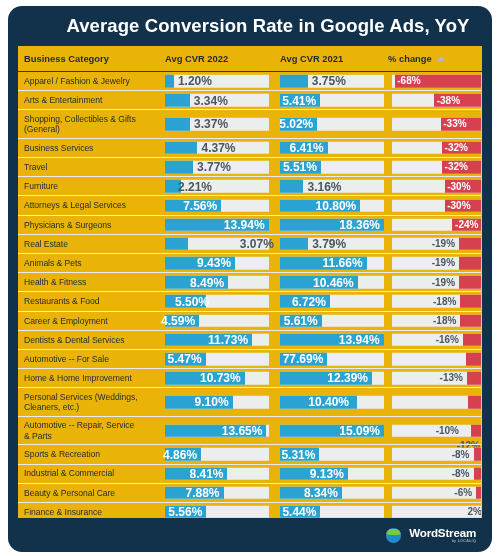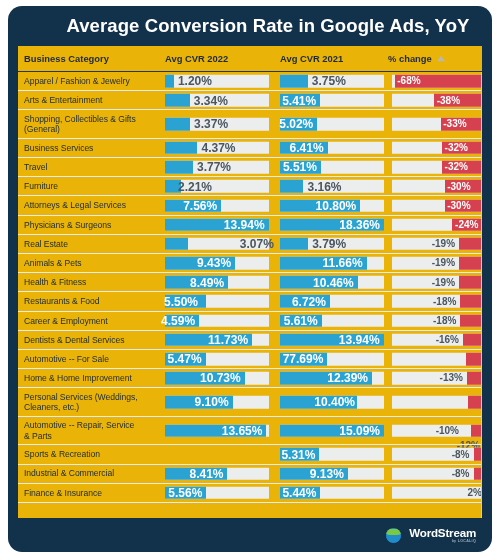--- a/index.html
+++ b/index.html
@@ -384,21 +384,21 @@
               </div>
               <div class="pct-track">
                 <div class="pct-bar neg" style="right:0; width:24.971428571428568px;"></div>
                 <span class="pct-label outside" style="right:28.971428571428568px;">-19%</span>
               </div>
             </div>
             <div class="row h1r">
               <div class="cat">Restaurants &amp; Food</div>
               <div class="track t22">
                 <div class="bar" style="width:40.857142857142854px"></div>
-                <span class="bval inside" style="right:71px;">5.50%</span>
+                <span class="bval inside" style="right:60px;">5.50%</span>
               </div>
               <div class="track t21">
                 <div class="bar" style="width:49.92px"></div>
                 <span class="bval inside" style="right:58.08px;">6.72%</span>
               </div>
               <div class="pct-track">
                 <div class="pct-bar neg" style="right:0; width:23.657142857142855px;"></div>
                 <span class="pct-label outside" style="right:27.657142857142855px;">-18%</span>
               </div>
             </div>
@@ -463,21 +463,21 @@
               </div>
             </div>
             <div class="row h2r">
               <div class="cat">Personal Services (Weddings, <br>Cleaners, etc.)</div>
               <div class="track t22">
                 <div class="bar" style="width:67.60000000000001px"></div>
                 <span class="bval inside" style="right:40.39999999999999px;">9.10%</span>
               </div>
               <div class="track t21">
                 <div class="bar" style="width:77.25714285714287px"></div>
-                <span class="bval inside" style="right:29px;">10.40%</span>
+                <span class="bval inside" style="right:35px;">10.40%</span>
               </div>
               <div class="pct-track">
                 <div class="pct-bar neg" style="right:0; width:15.771428571428572px;"></div>
                 <span class="pct-label outside" style="right:4px;margin-top:44px;">-12%</span>
               </div>
             </div>
             <div class="row h2r">
               <div class="cat">Automotive -- Repair, Service <br>&amp; Parts</div>
               <div class="track t22">
                 <div class="bar" style="width:101.39999999999999px"></div>
@@ -487,20 +487,24 @@
                 <div class="bar" style="width:104px"></div>
                 <span class="bval inside" style="right:4px;">15.09%</span>
               </div>
               <div class="pct-track">
                 <div class="pct-bar neg" style="right:0; width:13.142857142857142px;"></div>
                 <span class="pct-label outside" style="right:25px;">-10%</span>
               </div>
             </div>
             <div class="row h1r">
               <div class="cat">Sports &amp; Recreation</div>
+              <div class="track t22">
+                <div class="bar" style="width:36.10285714285714px"></div>
+                <span class="bval inside" style="right:71.89714285714285px;">4.86%</span>
+              </div>
               <div class="track t21">
                 <div class="bar" style="width:39.44571428571429px"></div>
                 <span class="bval inside" style="right:68.55428571428571px;">5.31%</span>
               </div>
               <div class="pct-track">
                 <div class="pct-bar neg" style="right:0; width:10.514285714285714px;"></div>
                 <span class="pct-label outside" style="right:14.514285714285714px;">-8%</span>
               </div>
             </div>
             <div class="row h1r">
@@ -509,20 +513,35 @@
                 <div class="bar" style="width:62.47428571428572px"></div>
                 <span class="bval inside" style="right:45.52571428571428px;">8.41%</span>
               </div>
               <div class="track t21">
                 <div class="bar" style="width:67.82285714285716px"></div>
                 <span class="bval inside" style="right:40.17714285714284px;">9.13%</span>
               </div>
               <div class="pct-track">
                 <div class="pct-bar neg" style="right:0; width:10.514285714285714px;"></div>
                 <span class="pct-label outside" style="right:14.514285714285714px;">-8%</span>
+              </div>
+            </div>
+            <div class="row h1r">
+              <div class="cat">Beauty &amp; Personal Care</div>
+              <div class="track t22">
+                <div class="bar" style="width:58.537142857142854px"></div>
+                <span class="bval inside" style="right:49.462857142857146px;">7.88%</span>
+              </div>
+              <div class="track t21">
+                <div class="bar" style="width:61.95428571428572px"></div>
+                <span class="bval inside" style="right:46.04571428571428px;">8.34%</span>
+              </div>
+              <div class="pct-track">
+                <div class="pct-bar neg" style="right:0; width:7.885714285714286px;"></div>
+                <span class="pct-label outside" style="right:11.885714285714286px;">-6%</span>
               </div>
             </div>
             <div class="row h1r">
               <div class="cat">Finance &amp; Insurance</div>
               <div class="track t22">
                 <div class="bar" style="width:41.30285714285714px"></div>
                 <span class="bval inside" style="right:66.69714285714286px;">5.56%</span>
               </div>
               <div class="track t21">
                 <div class="bar" style="width:40.41142857142858px"></div>

